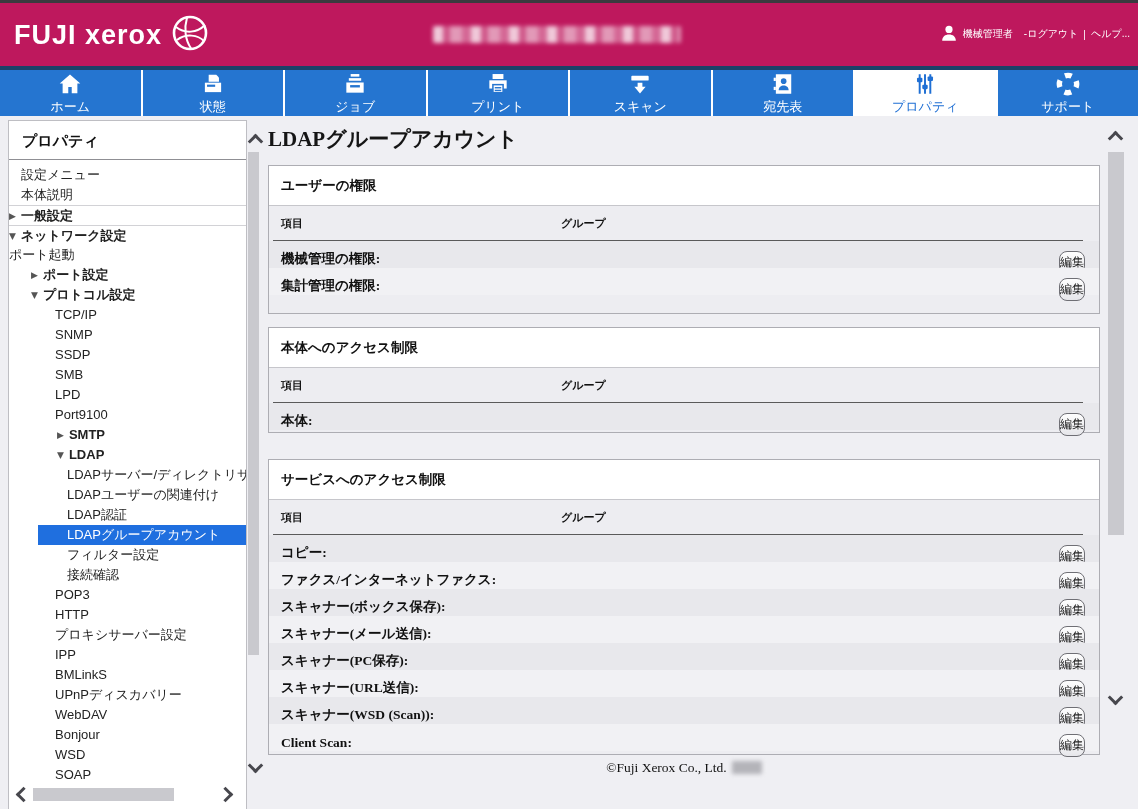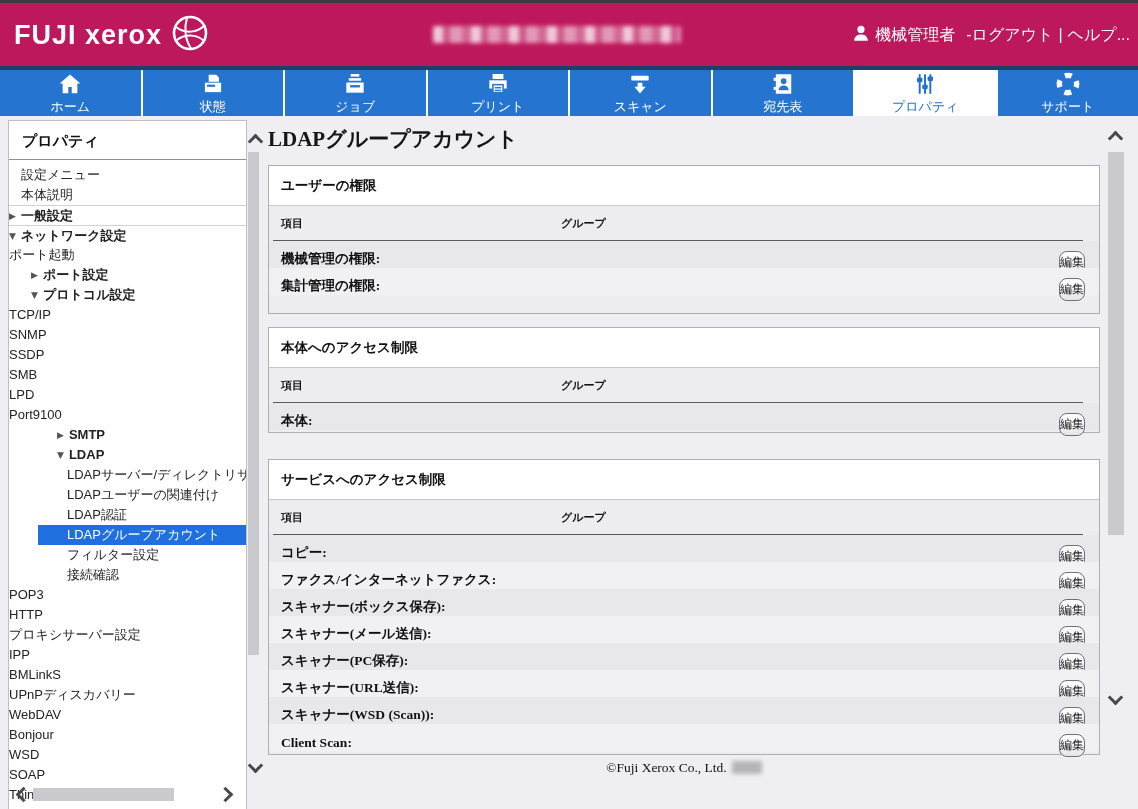--- a/index.html
+++ b/index.html
@@ -18,21 +18,21 @@
   .header { position:absolute; left:0; top:3px; width:1138px; height:63px; background:#be185d; color:#fff; }
   .brand { position:absolute; left:14px; top:11px; display:flex; align-items:center; gap:9px; }
   .brand-text { font-size:27px; font-weight:bold; letter-spacing:1px; }
   .device-redact {
     position:absolute; left:433px; top:23px; width:248px; height:17px; border-radius:2px;
     background: repeating-linear-gradient(90deg,
       rgba(255,255,255,.85) 0 10px, rgba(255,255,255,.30) 10px 17px,
       rgba(255,255,255,.62) 17px 29px, rgba(255,255,255,.38) 29px 38px);
     filter: blur(2px); opacity:.9;
   }
-  .user-area { position:absolute; right:8px; top:21px; display:flex; align-items:center; gap:5px; font-size:16px; white-space:nowrap; }
+  .user-area { position:absolute; right:8px; top:21px; display:flex; align-items:center; gap:5px; font-size:10px; white-space:nowrap; }
   .user-area .lnk { cursor:pointer; }
 
   
   .tabs {
     position:absolute; left:0; top:66px; width:1138px; height:50px;
     display:flex; background:#2575D0; border-top:4px solid #1B4168;
   }
   .tab {
     flex:1; display:flex; flex-direction:column; align-items:center; justify-content:center;
     gap:1px; color:#fff; --bg:#2575D0; cursor:pointer; padding-top:1px;
@@ -47,21 +47,21 @@
     position:absolute; left:8px; top:120px; width:239px; height:689px;
     background:#fff; border:1px solid #BEBEC3; border-bottom:none; overflow:hidden;
   }
   .sb-title { height:39px; line-height:39px; padding-left:13px; font-size:15px; font-weight:bold; color:#111; border-bottom:1px solid #8F8F94; }
   .tree { padding-top:5px; font-family:Liberation Sans, sans-serif; font-size:13px; color:#222; }
   .ti { height:20px; line-height:20px; white-space:nowrap; overflow:hidden; cursor:pointer; }
   .l1 { padding-left:12px; }
   .a1 { }
   .l2 { }
   .a2 { padding-left:22px; }
-  .l3 { }
+  .l3 { padding-left:46px; }
   .a3 { padding-left:40px;margin-left:8px; }
   .l4 { padding-left:58px; }
   .bold { font-weight:bold; }
   .sep { border-top:1px solid #D2D2D6; }
   .exp::before { content:"▼"; font-size:9px; color:#555; margin-right:5px; vertical-align:1px; font-family:"DejaVu Sans", sans-serif; }
   .clp::before { content:"▶"; font-size:9px; color:#555; margin-right:5px; vertical-align:1px; font-family:"DejaVu Sans", sans-serif; }
   .ti.selected { background:#1F6FDF; color:#fff; margin-left:29px; padding-left:29px; }
 
   
   .chev { position:absolute; width:11px; height:11px; border-top:3px solid #47474D; border-right:3px solid #47474D; cursor:pointer; }

